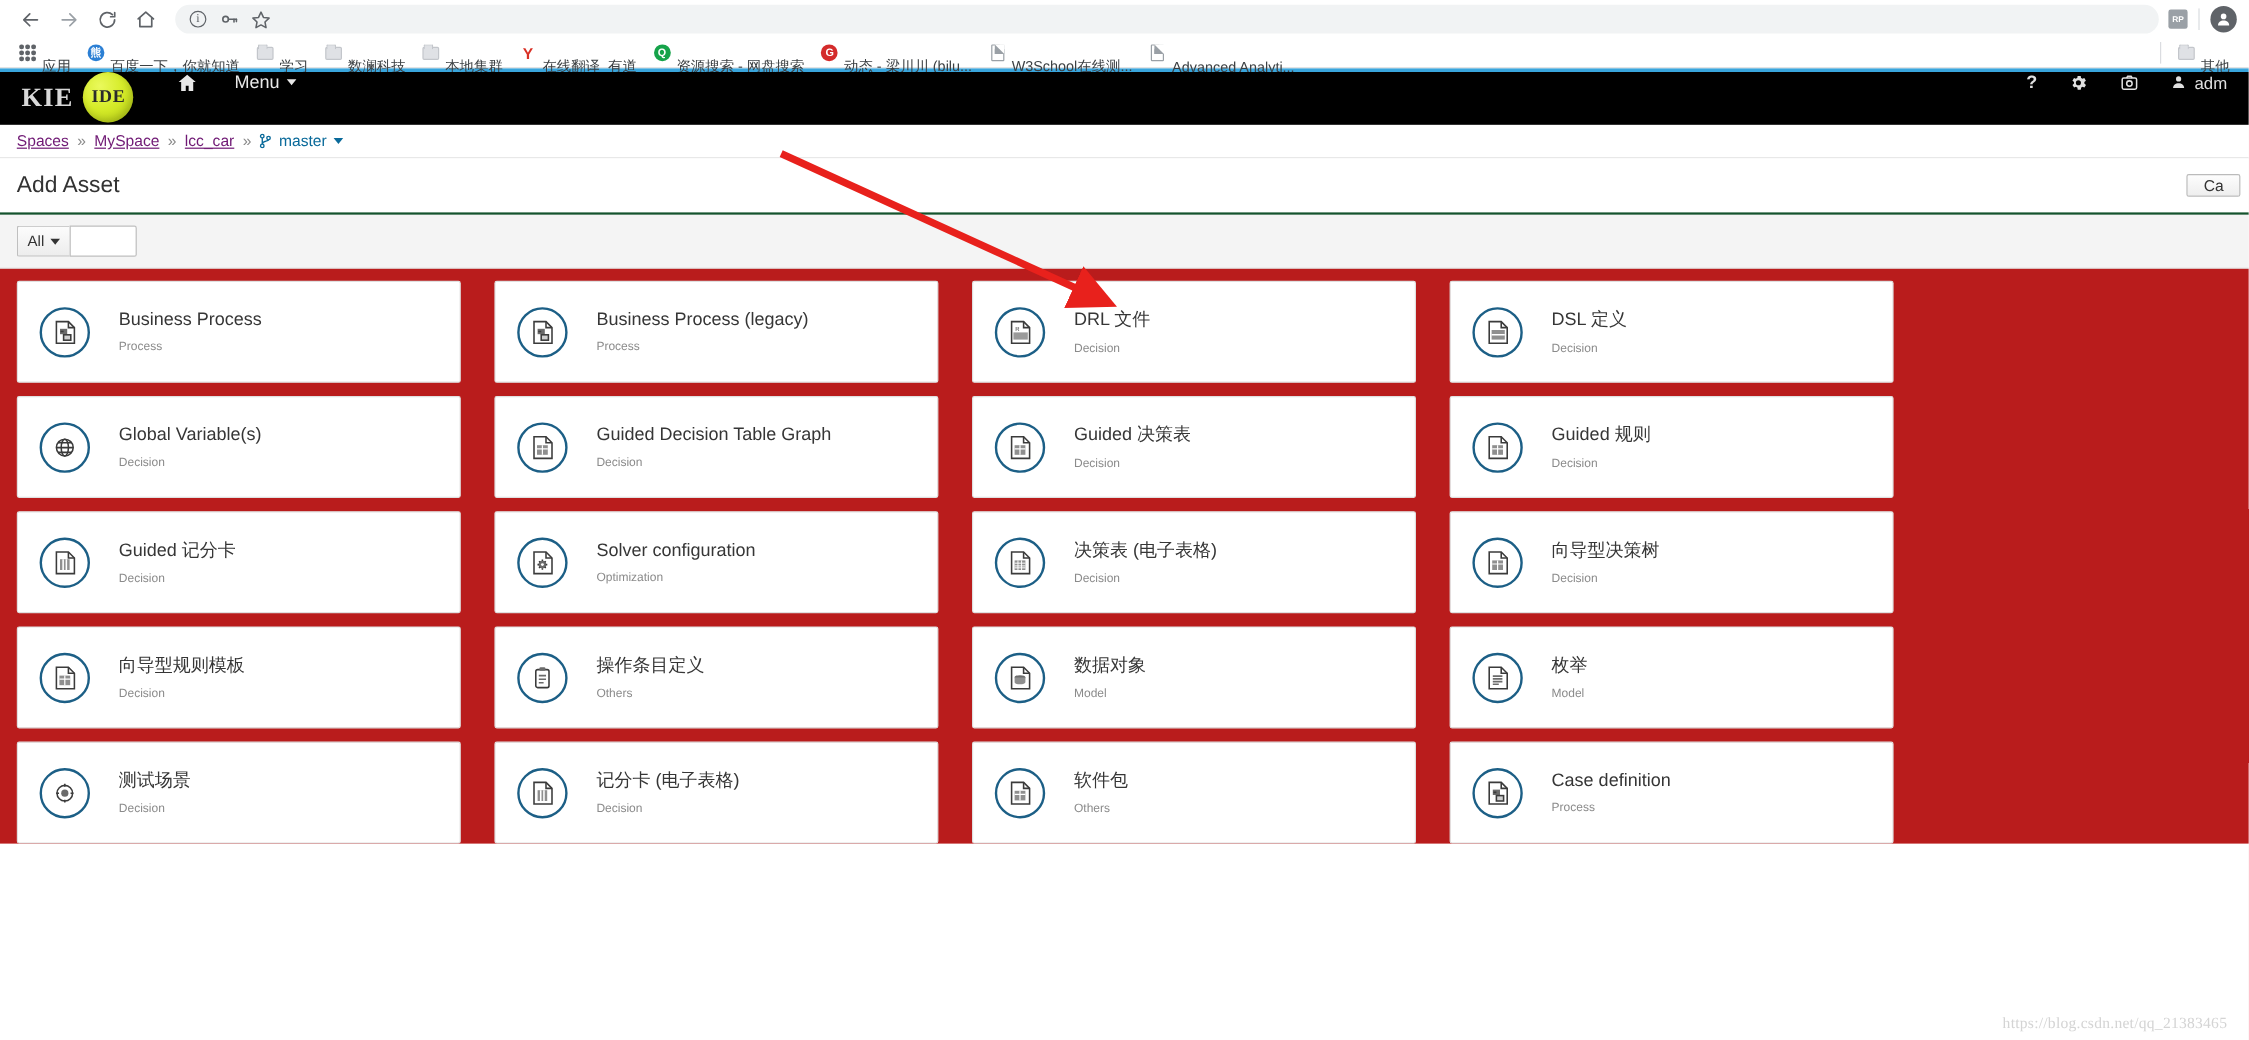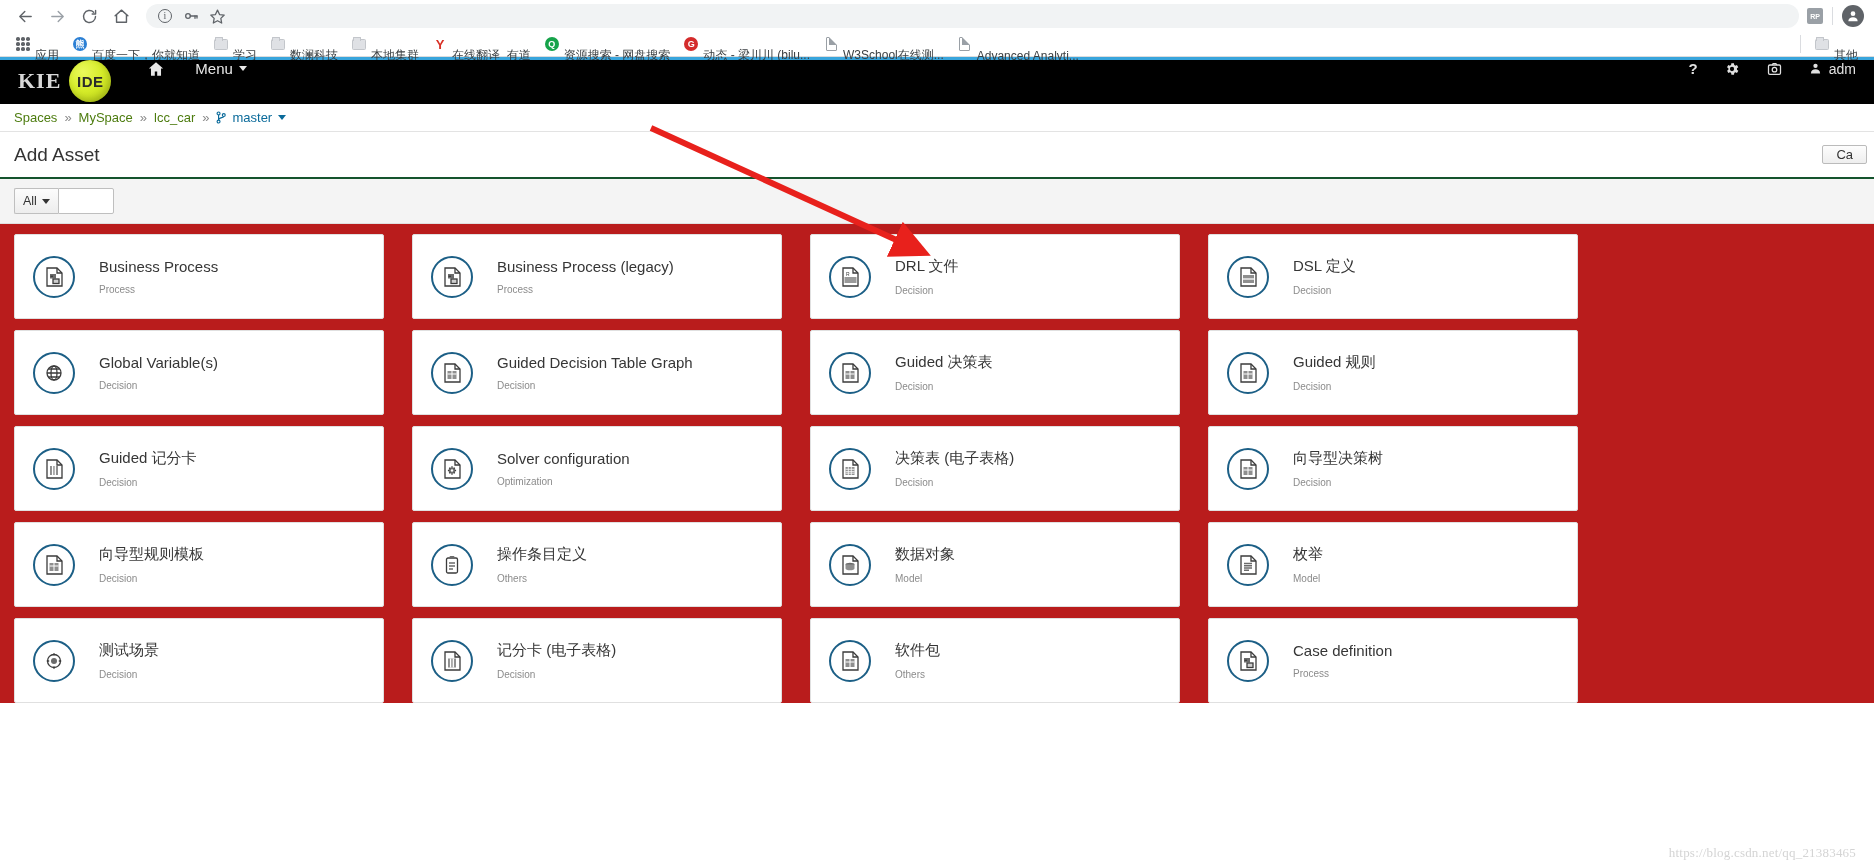--- a/index.html
+++ b/index.html
@@ -106,21 +106,21 @@
     font-family:"Liberation Serif","DejaVu Serif",serif; font-weight:bold;
     font-size:22px; letter-spacing:1px; color:#d8d8d8;
   }
   .logo-ball {
     width:42px;height:42px;border-radius:50%;
     background:radial-gradient(circle at 34% 28%, #eaf95c 0%, #d6ec2a 45%, #b9d113 100%);
     display:flex;align-items:center;justify-content:center;margin-left:8px;
     box-shadow:inset -2px -3px 6px rgba(0,0,0,.18);
   }
   .logo-ide {
-    font-family:Liberation Sans, sans-serif;font-weight:bold;
+    font-family:Liberation Serif, serif;font-weight:bold;
     font-size:15px;color:#2b2b2b;letter-spacing:.5px;
   }
   .home-btn { margin-left:36px; display:flex;align-items:center; cursor:pointer; }
   .menu-btn {
     margin-left:30px;display:flex;align-items:center;gap:6px;
     font-size:15px;color:#e8e8e8;cursor:pointer;
   }
   .caret { width:0;height:0;border-left:4px solid transparent;
     border-right:4px solid transparent;border-top:5px solid currentColor; }
   .topbar-right {
@@ -128,21 +128,21 @@
     color:#e0e0e0;font-size:14px;
   }
   .tb-ic { cursor:pointer; display:flex; align-items:center; }
   .user-box { display:flex;align-items:center;gap:7px;cursor:pointer;font-size:14px; }
 
   
   .crumbs {
     height:28px;display:flex;align-items:center;padding:0 14px;gap:7px;
     font-size:13px;border-bottom:1px solid #e3e3e3;background:#fff;
   }
-  .crumb { color:#4d7c0f; cursor:pointer; }
+  .crumb { color:#701a75; cursor:pointer;text-decoration:underline; }
   .crumb-sep { color:#8a8a8a; font-size:13px; }
   .branch { display:flex;align-items:center;gap:6px;color:#0a6a9a;cursor:pointer; }
 
   
   .title-row {
     height:47px;display:flex;align-items:center;padding:0 14px;
     border-bottom:2px solid #14532d;background:#fff;
   }
   .page-title { font-size:19px;color:#333;font-weight:400; }
   .cancel-btn {

